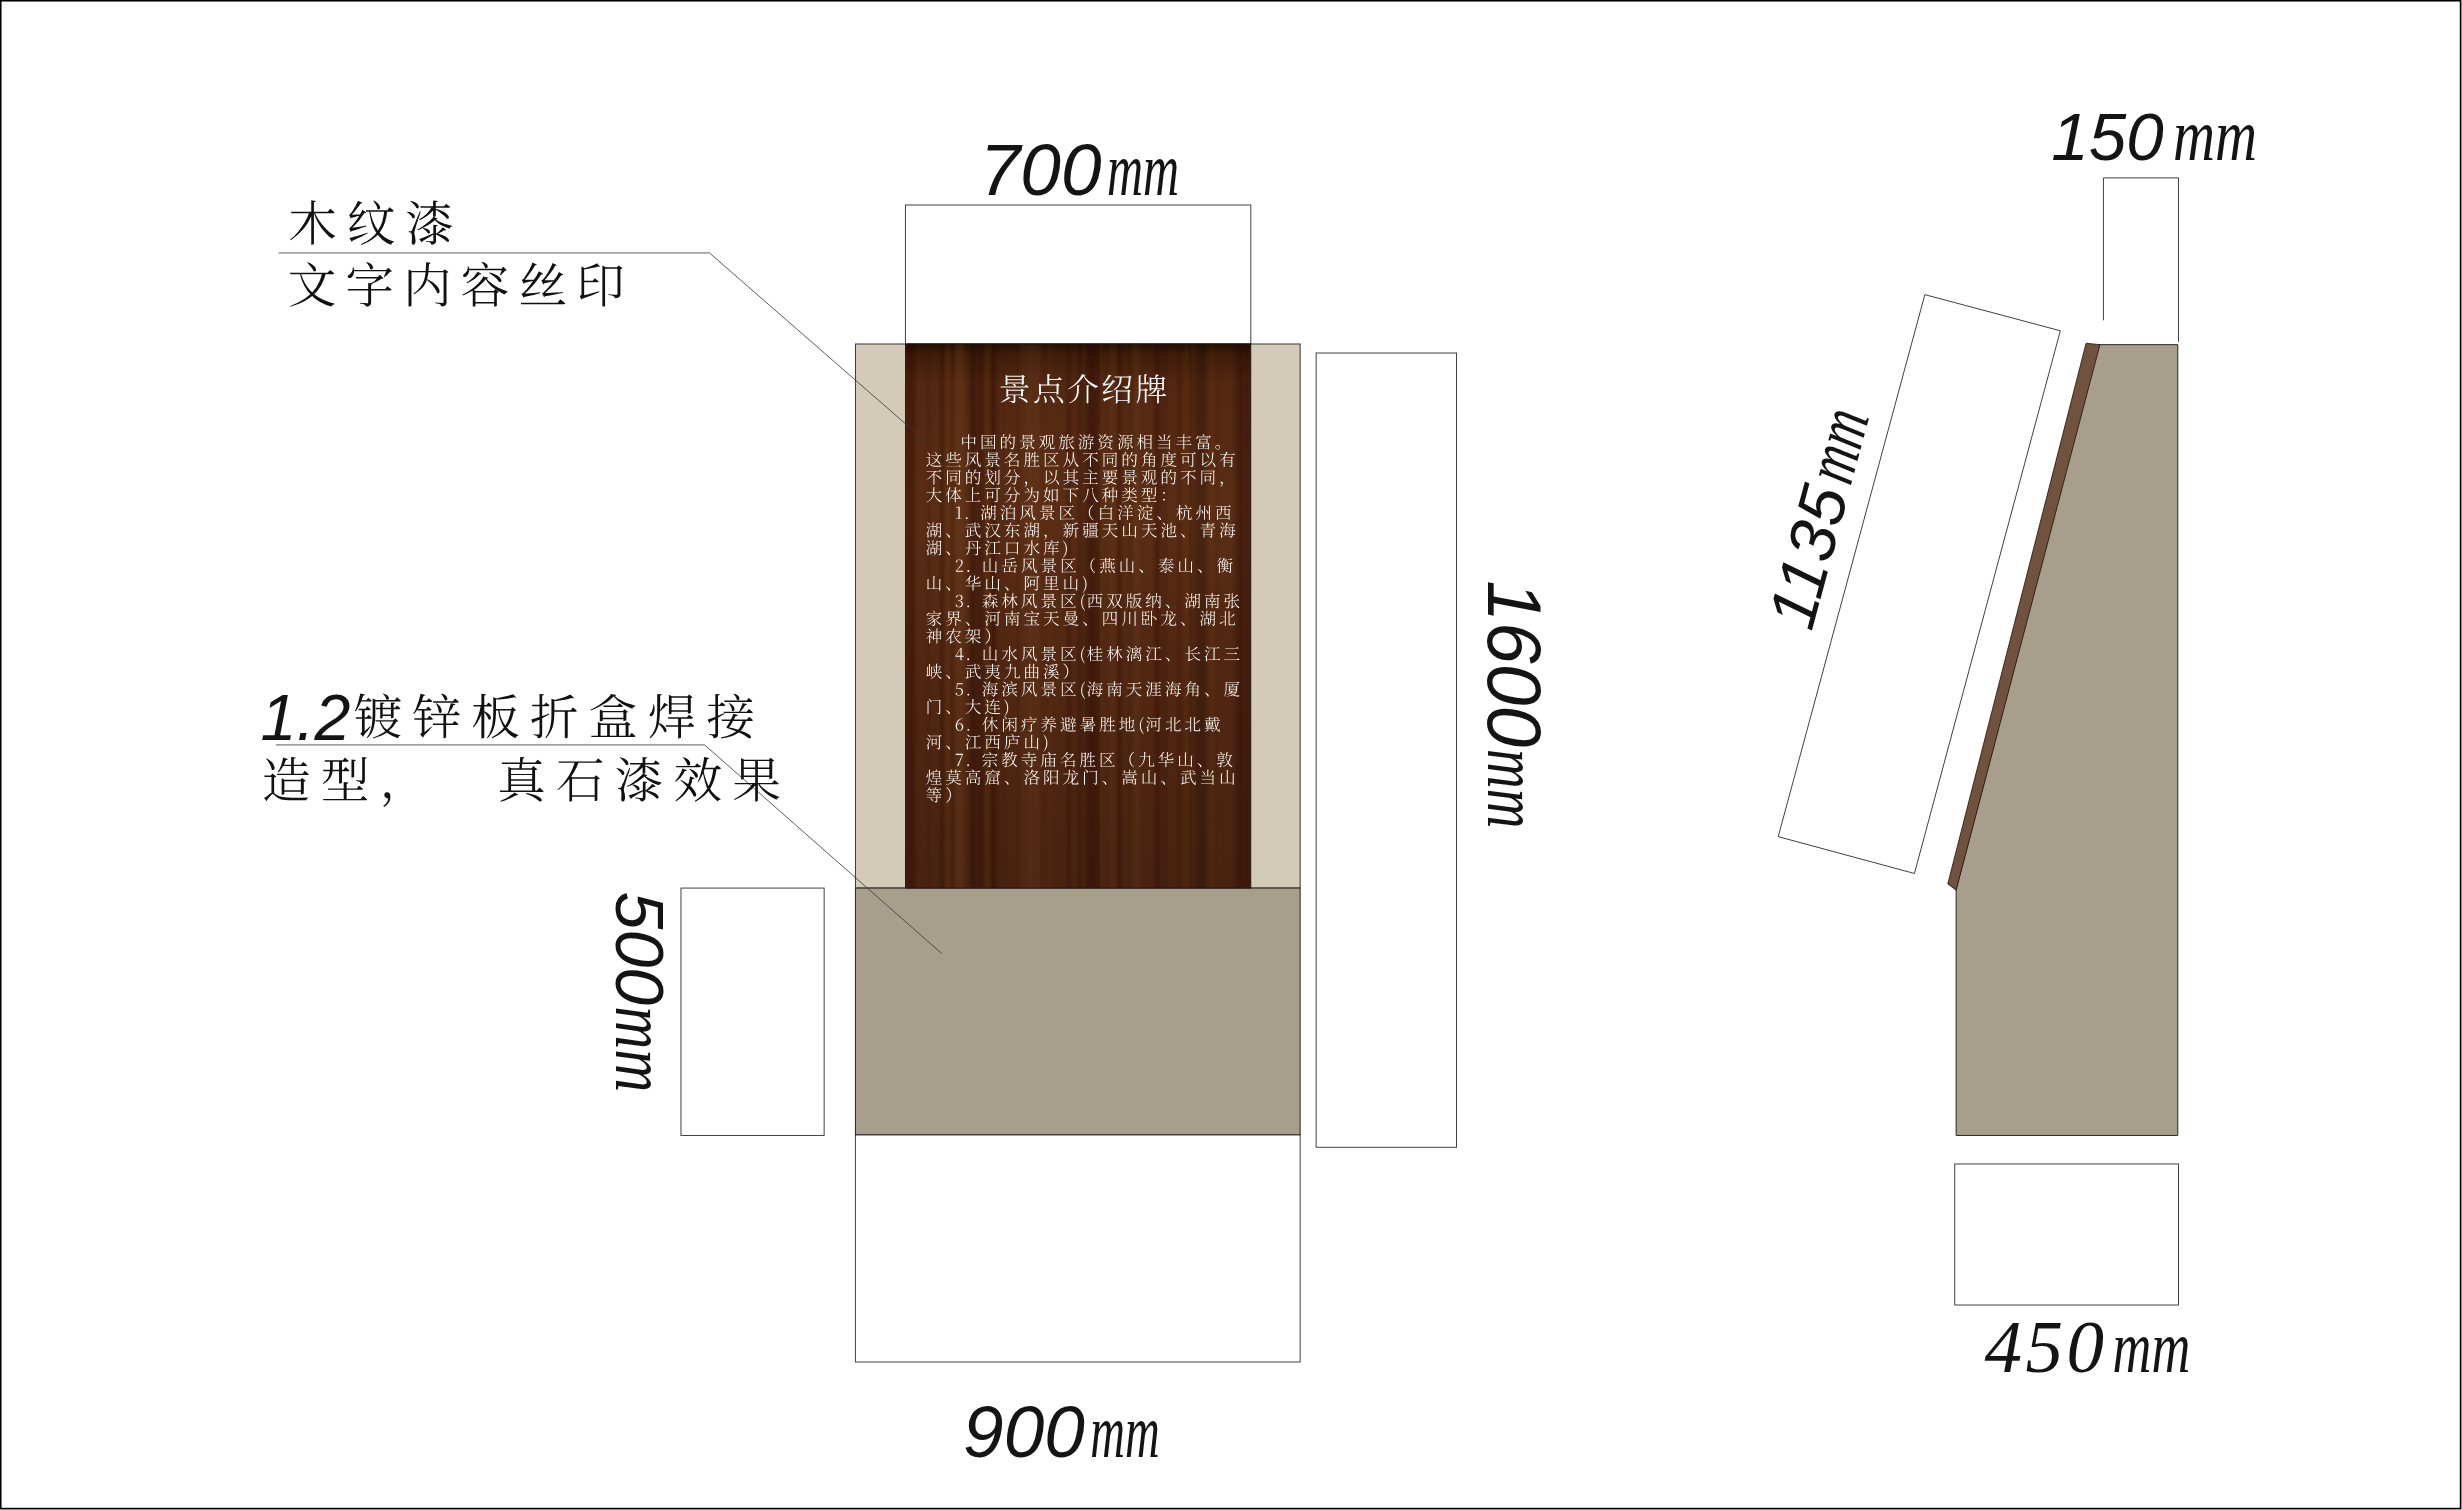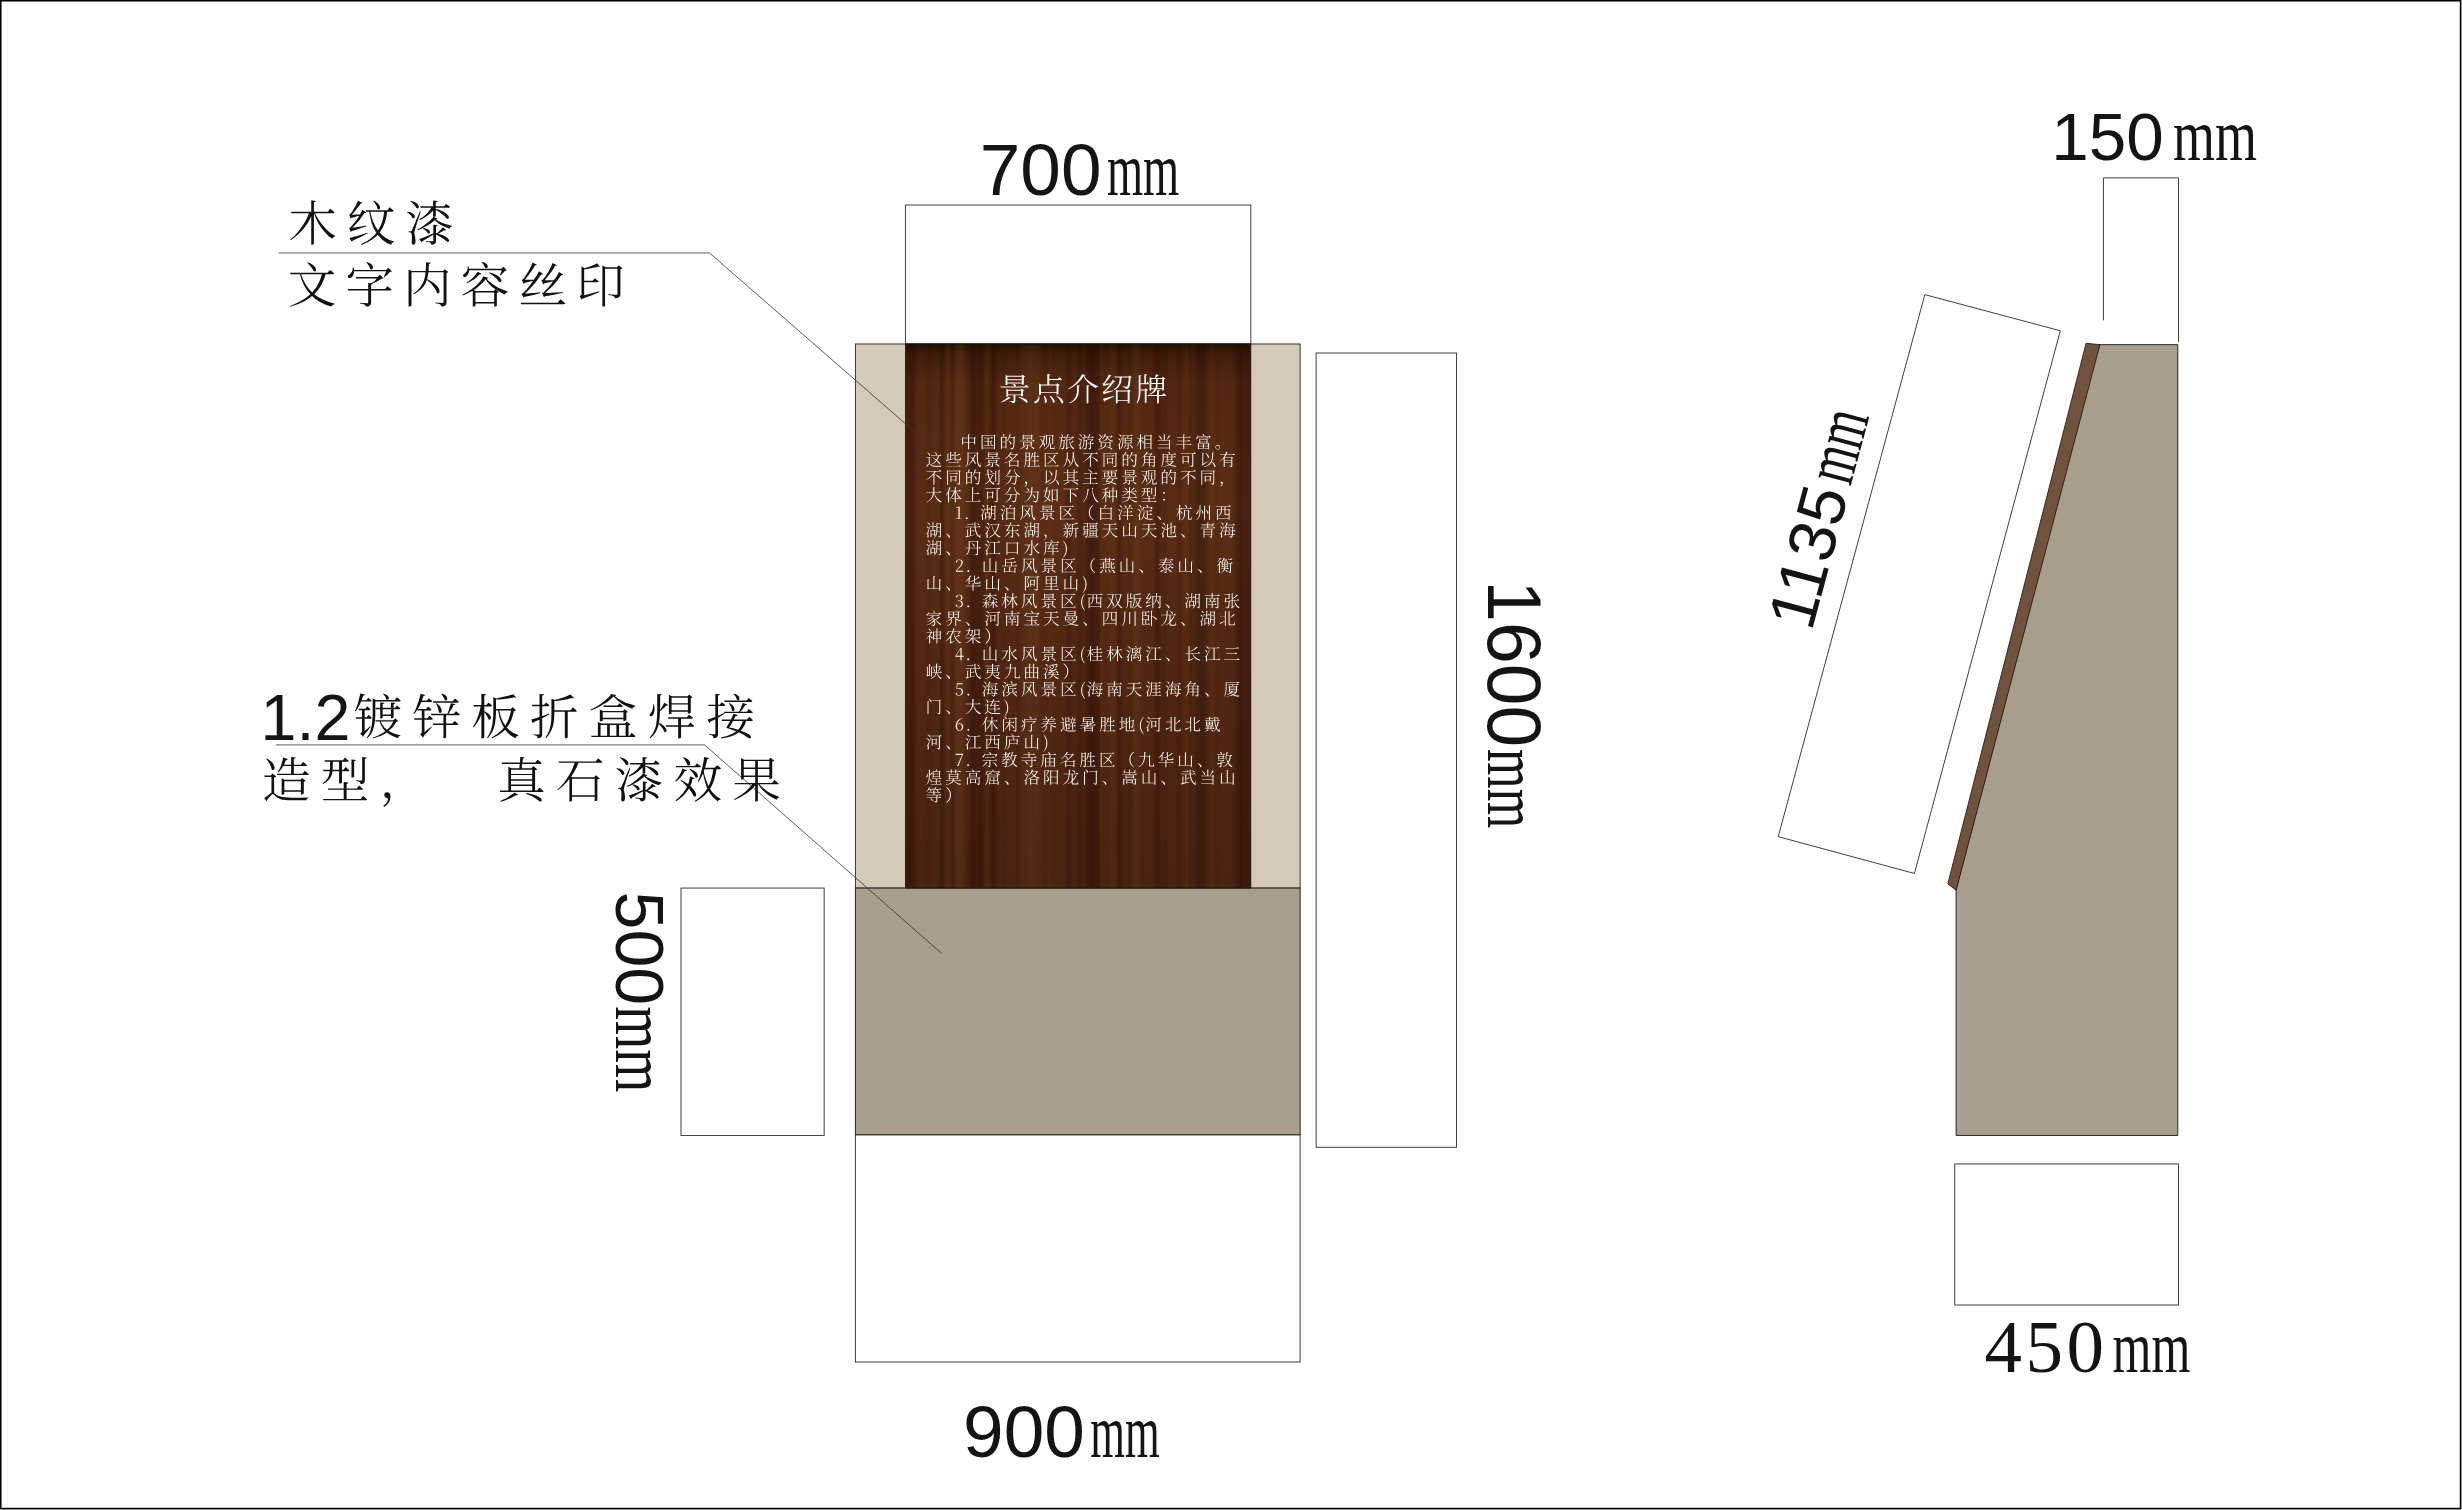--- a/index.html
+++ b/index.html
@@ -1,15 +1,15 @@
 <!DOCTYPE html>
 <html style="font-size:11px"><head><meta charset="utf-8"><title>sign drawing</title>
 <style>
 html,body{margin:0;padding:0;background:#ffffff;}
-#page{position:relative;width:2462px;height:1510px;overflow:hidden;}
+#page{position:relative;width:2462px;height:1510px;overflow:hidden;font-style:italic;}
 svg{display:block;}
 text{fill:#141414;}
 </style></head>
 <body>
 
 <div id="page">
 <svg width="2462" height="1510" viewBox="0 0 3543 2173">
 <defs>
 <linearGradient id="woodv" x1="0" y1="0" x2="0" y2="1">
 <stop offset="0" stop-color="#241104"></stop>

